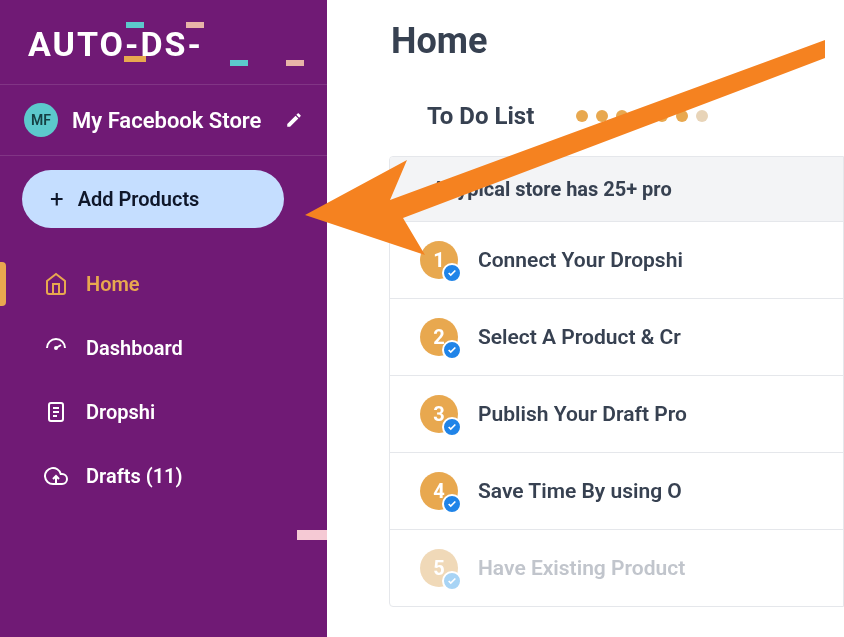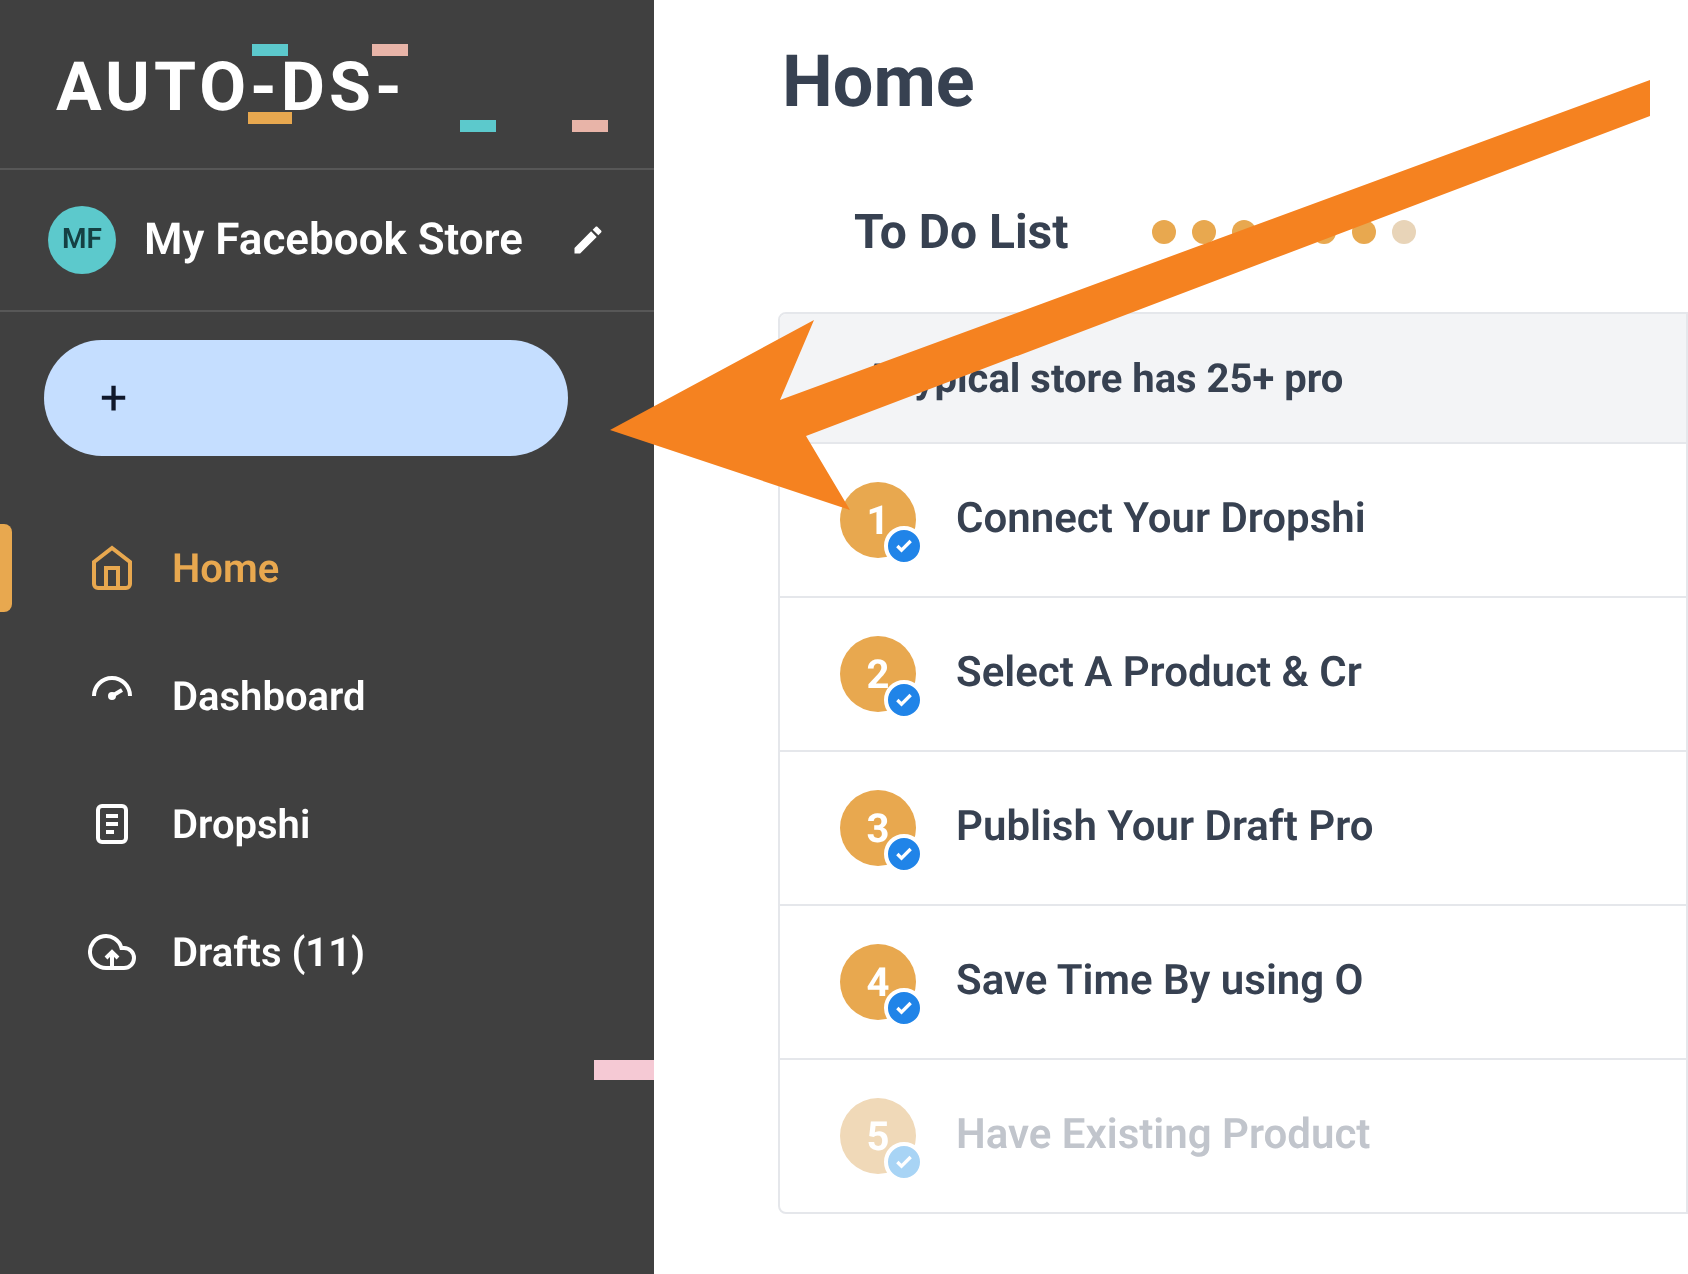--- a/index.html
+++ b/index.html
@@ -1,18 +1,18 @@
 <!DOCTYPE html>
 <html><head>
   <meta charset="utf-8">
   <style>
     * { margin: 0; padding: 0; box-sizing: border-box; }
     body { font-family: -apple-system, BlinkMacSystemFont, 'Segoe UI', Roboto, sans-serif; width: 844px; height: 637px; overflow: hidden; display: flex; }
     
-    .sidebar { width: 327px; background: #404040; color: #fff; display: flex; flex-direction: column; position: relative; }
+    .sidebar { width: 327px; background: #701a75; color: #fff; display: flex; flex-direction: column; position: relative; }
     
     .logo-area { padding: 24px 28px 20px; }
     .logo { font-size: 34px; font-weight: 700; letter-spacing: 2px; color: #fff; position: relative; display: inline-block; }
     .logo-mark { position: relative; }
     .logo-accent-1 { position: absolute; width: 18px; height: 6px; background: #5cc9cc; top: -2px; left: 98px; }
     .logo-accent-2 { position: absolute; width: 22px; height: 6px; background: #e8a84f; bottom: 2px; left: 96px; }
     .logo-accent-3 { position: absolute; width: 18px; height: 6px; background: #e8b4a8; top: -2px; left: 158px; }
     .logo-accent-4 { position: absolute; width: 18px; height: 6px; background: #5cc9cc; bottom: -2px; left: 202px; }
     .logo-accent-5 { position: absolute; width: 18px; height: 6px; background: #e8b4a8; bottom: -2px; left: 258px; }
     
@@ -76,20 +76,21 @@
     <div class="store-avatar">MF</div>
     <div class="store-name">My Facebook Store</div>
     <svg class="edit-icon" viewBox="0 0 24 24" fill="currentColor">
         <path d="M3 17.25V21h3.75L17.81 9.94l-3.75-3.75L3 17.25zM20.71 7.04c.39-.39.39-1.02 0-1.41l-2.34-2.34c-.39-.39-1.02-.39-1.41 0l-1.83 1.83 3.75 3.75 1.83-1.83z"></path>
       </svg>
   </div>
   <div class="divider"></div>
   <div class="add-products-wrap">
     <div class="add-products-btn">
       <span class="plus-icon">+</span>
+      <span>Add Products</span>
     </div>
   </div>
   <div class="nav-list">
     <div class="nav-item active">
       <span class="nav-icon">
         <svg viewBox="0 0 24 24" fill="none" stroke="currentColor" stroke-width="2">
             <path d="M3 9l9-7 9 7v11a2 2 0 0 1-2 2H5a2 2 0 0 1-2-2z"></path>
             <polyline points="9 22 9 12 15 12 15 22"></polyline>
           </svg>
       </span>

